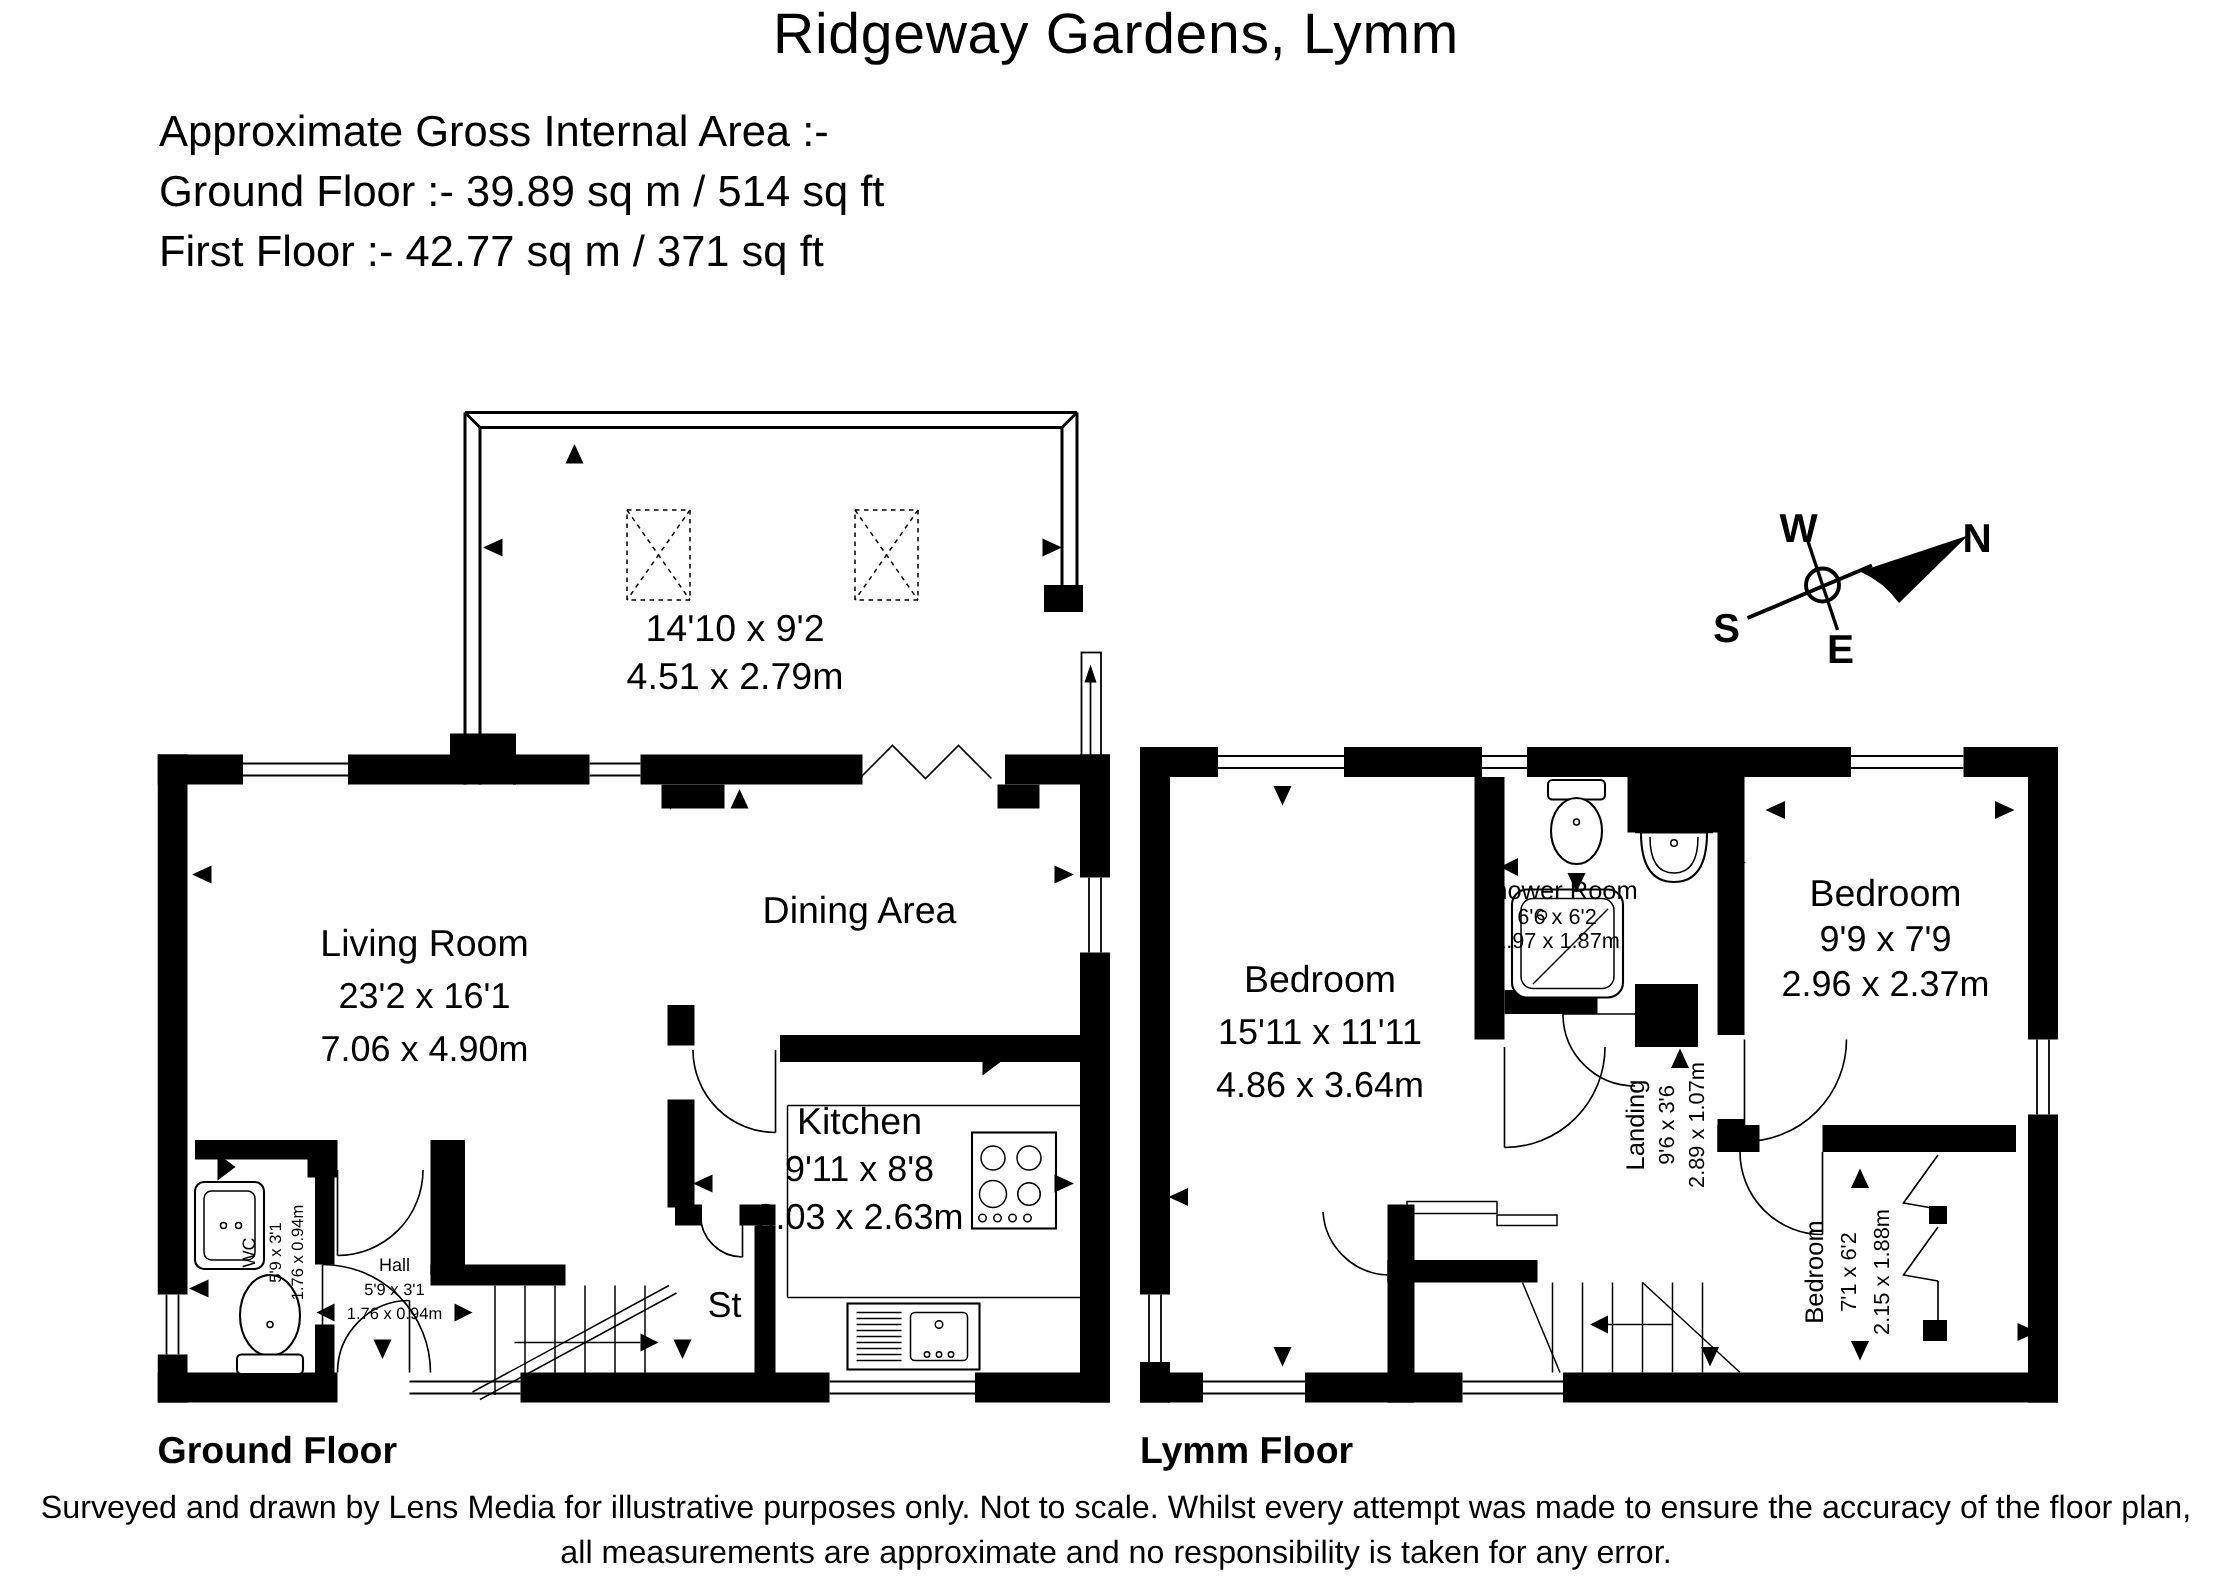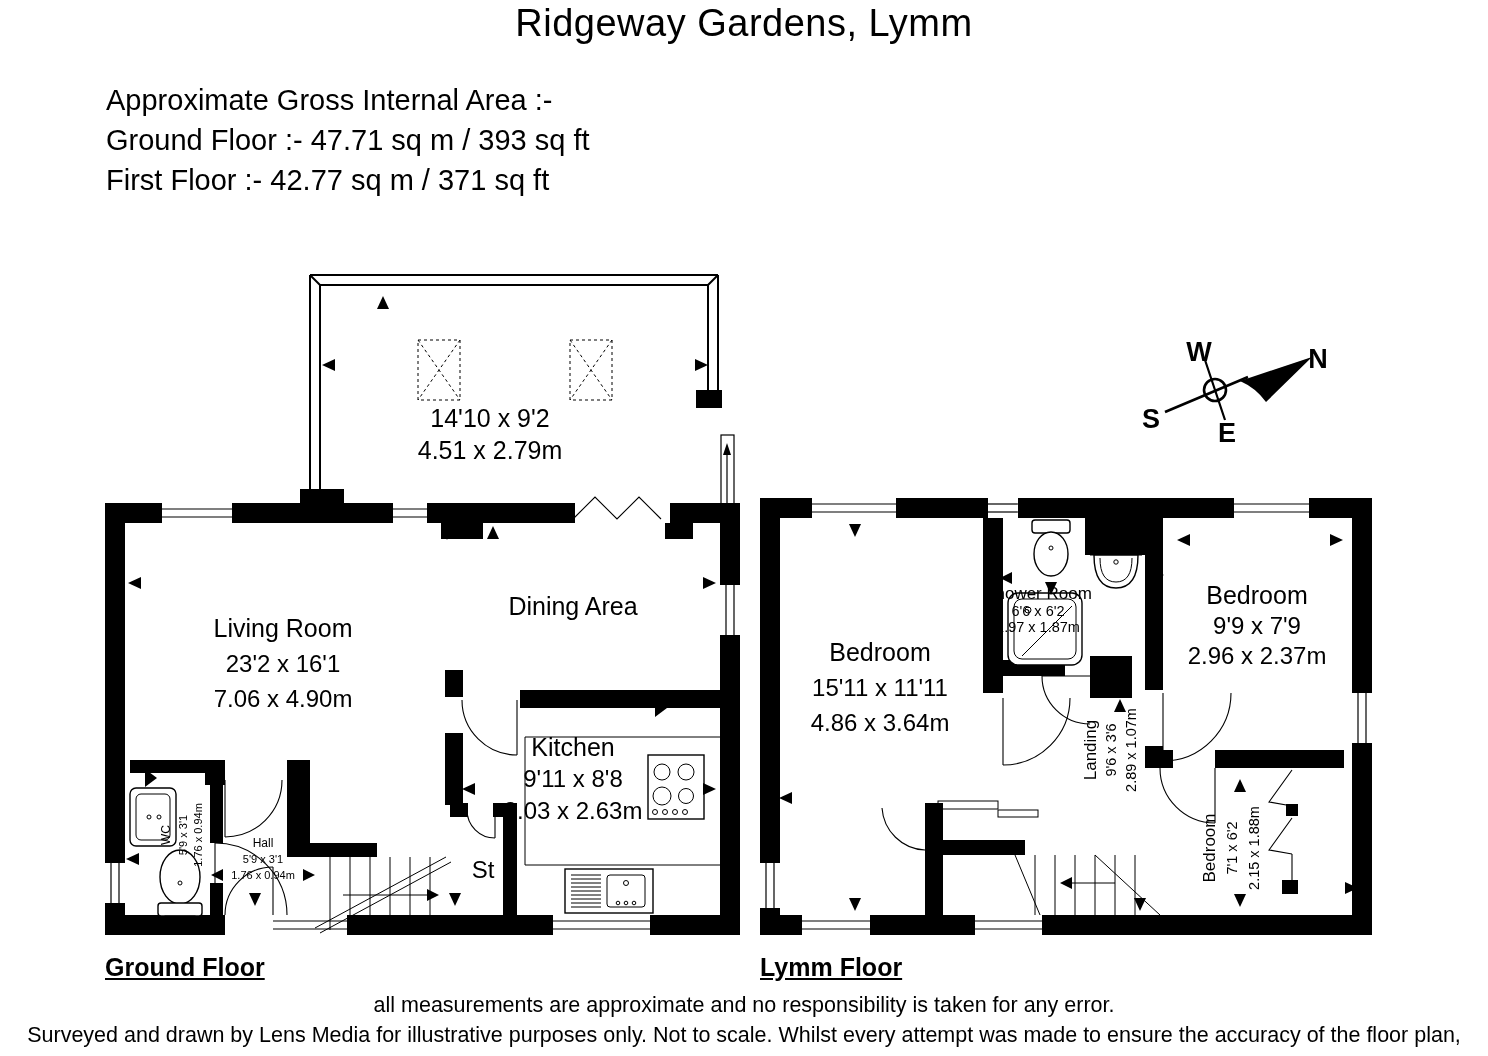--- a/index.html
+++ b/index.html
@@ -1,21 +1,21 @@
 <!DOCTYPE html>
 <html><head>
 <meta charset="utf-8">
 <style>
   html,body{margin:0;padding:0;background:#fff;}
   body{width:1488px;height:1056px;position:relative;overflow:hidden;
        font-family:"Liberation Sans", sans-serif;color:#000;}
   .abs{position:absolute;}
   #title{left:0;top:2px;width:1488px;text-align:center;font-size:38px;font-weight:400;letter-spacing:0.5px;}
-  #area-block{left:106px;top:80px;font-size:29px;line-height:40px;}
-  #ground-label,#first-label{font-size:25px;font-weight:bold;text-decoration:underline;}
+  #area-block{left:106px;top:68px;font-size:29px;line-height:40px;}
+  #ground-label,#first-label{font-size:25px;font-weight:bold;}
   #ground-label{left:105px;top:953px;}
   #first-label{left:760px;top:953px;}
   #footer{left:0;top:990px;width:1488px;text-align:center;font-size:21.5px;line-height:30px;}
   svg text{fill:#000;}
   .wall{fill:#000;stroke:none;}
   .thin{stroke:#000;stroke-width:2;fill:none;}
   .glass{stroke:#000;stroke-width:1.2;fill:none;}
   .arc{stroke:#000;stroke-width:1.1;fill:none;}
   .fix{stroke:#000;stroke-width:1.4;fill:#fff;}
   .fixl{stroke:#000;stroke-width:1;fill:none;}
@@ -28,21 +28,21 @@
   .tiny{font-size:12px;}
   .tiny2{font-size:11px;}
 </style>
 </head>
 <body>
 
 <div class="abs" id="title">Ridgeway Gardens, Lymm</div>
 
 <div class="abs" id="area-block">
   <div>Approximate Gross Internal Area :-</div>
-  <div>Ground Floor :- 47.71 sq m / 393 sq ft</div>
+  <div>Ground Floor :- 39.89 sq m / 514 sq ft</div>
   <div>First Floor :- 42.77 sq m / 371 sq ft</div>
 </div>
 
 <svg class="abs" style="left:1130px;top:330px" width="210" height="125" viewBox="0 0 210 125">
   <g>
     <line x1="35" y1="82" x2="118" y2="47" stroke="#000" stroke-width="2.6"></line>
     <line x1="75" y1="30" x2="95" y2="90" stroke="#000" stroke-width="2.2"></line>
     <circle cx="85" cy="60" r="11" fill="none" stroke="#000" stroke-width="2.6"></circle>
     <path d="M 110,51 L 182,27 L 136,72 Q 126,58 110,51 Z" fill="#000"></path>
   </g>
@@ -368,15 +368,15 @@
   <text class="small2" x="376" y="252" text-anchor="middle" transform="rotate(-90 376 252)">2.89 x 1.07m</text>
   <text class="small" x="455" y="350" text-anchor="middle" transform="rotate(-90 455 350)">Bedroom</text>
   <text class="small2" x="477" y="350" text-anchor="middle" transform="rotate(-90 477 350)">7'1 x 6'2</text>
   <text class="small2" x="499" y="350" text-anchor="middle" transform="rotate(-90 499 350)">2.15 x 1.88m</text>
 </svg>
 
 <div class="abs" id="ground-label">Ground Floor</div>
 <div class="abs" id="first-label">Lymm Floor</div>
 
 <div class="abs" id="footer">
+  <div>Surveyed and drawn by Lens Media for illustrative purposes only. Not to scale. Whilst every attempt was made to ensure the accuracy of the floor plan,</div>
   <div>all measurements are approximate and no responsibility is taken for any error.</div>
-  <div>Surveyed and drawn by Lens Media for illustrative purposes only. Not to scale. Whilst every attempt was made to ensure the accuracy of the floor plan,</div>
 </div>
 
 </body></html>

